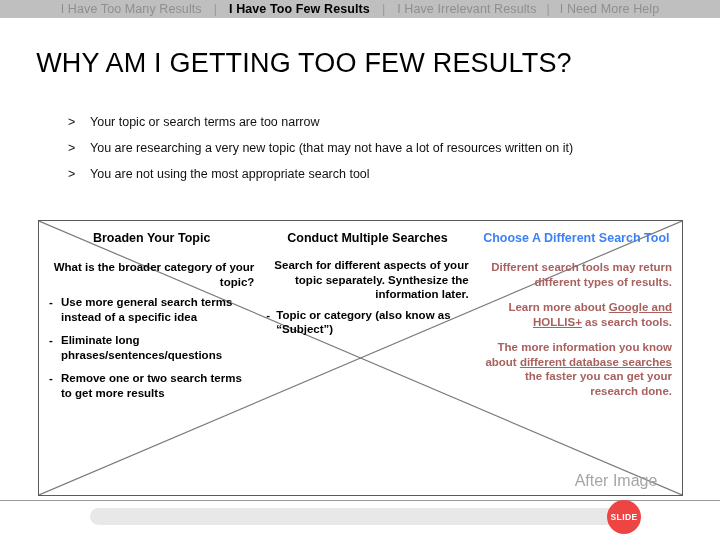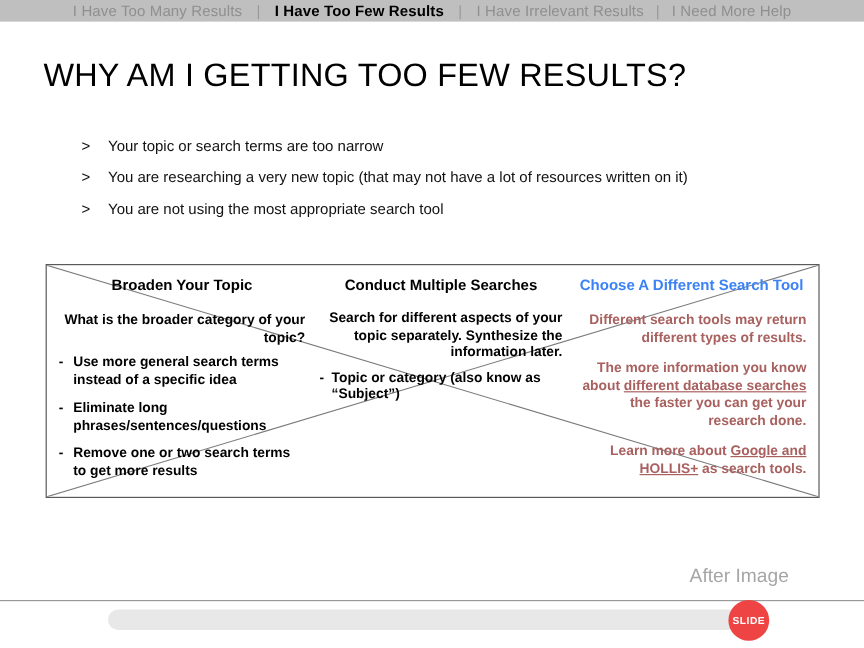--- a/index.html
+++ b/index.html
@@ -84,21 +84,21 @@
     font-size: 12.5px;
   }
   .reason-text { white-space: nowrap; }
 
   
   #content-box {
     position: absolute;
     left: 38px;
     top: 220px;
     width: 645px;
-    height: 195px;
+    height: 276px;
     border: 1px solid #5a5a5a;
     box-sizing: border-box;
   }
   #cross-lines {
     position: absolute;
     left: 0; top: 0;
     width: 100%;
     height: 100%;
     pointer-events: none;
   }
@@ -279,25 +279,25 @@
     </div>
 
     <div class="col col-3">
       <div class="col-head">Choose A Different Search Tool</div>
 
       <p class="col-para">
         <span>Different search tools may return different types of results.</span>
       </p>
 
       <p class="col-para">
+        <span>Learn more about </span><span class="link-u">Google and HOLLIS+</span><span> as search tools.</span>
+      </p>
+
+      <p class="col-para">
         <span>The more information you know about </span><span class="link-u">different database searches</span><span> the faster you can get your research done.</span>
-      </p>
-
-      <p class="col-para">
-        <span>Learn more about </span><span class="link-u">Google and HOLLIS+</span><span> as search tools.</span>
       </p>
     </div>
 
   </div>
 </div>
 
 <div id="after-image-label">After Image</div>
 
 <div id="bottom-rule"></div>
 <div id="progress-track"></div>

